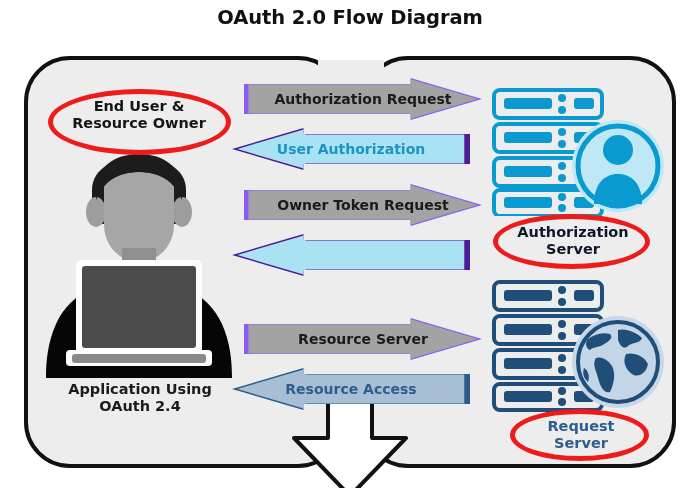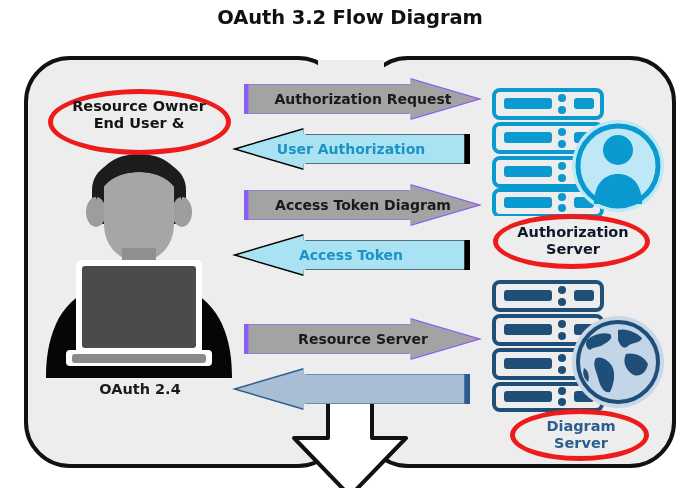--- a/index.html
+++ b/index.html
@@ -158,21 +158,21 @@
   .arrow-right {
     clip-path: polygon(0 14%, 70% 14%, 70% 0, 100% 50%, 70% 100%, 70% 86%, 0 86%);
   }
   .arrow-left {
     clip-path: polygon(100% 14%, 30% 14%, 30% 0, 0 50%, 30% 100%, 30% 86%, 100% 86%);
   }
 
   
   .arrow-gray-outline { background: #8b5cf6; }
   .arrow-gray-fill    { background: #a3a3a3; }
-  .arrow-cyan-outline { background: #000000; }
+  .arrow-cyan-outline { background: #4c1d95; }
   .arrow-cyan-fill    { background: #a9e2f2; }
   .arrow-steel-outline{ background: #2b5c8d; }
   .arrow-steel-fill   { background: #a8bed5; }
 
   .arrow-inner {
     position: absolute;
     left: 0; top: 0;
     width: 100%; height: 100%;
   }
 
@@ -188,21 +188,21 @@
     width: 124px;
     height: 90px;
     z-index: 10;
   }
 </style>
 </head>
 <body>
 
 <div id="stage">
 
-  <div id="diagram-title">OAuth 3.2 Flow Diagram</div>
+  <div id="diagram-title">OAuth 2.0 Flow Diagram</div>
 
   <div class="panel" id="panel-client"></div>
 
   <div class="panel" id="panel-servers"></div>
 
   <div class="panel-mask" id="mask-left"></div>
   <div class="panel-mask" id="mask-right"></div>
 
   <div id="person">
     <svg width="210" height="250" viewBox="0 0 210 250">
@@ -300,69 +300,70 @@
         <path d="M97 64 C104 58 112 56 120 58 C124 62 118 66 114 68 C110 72 104 70 100 74 C96 72 95 68 97 64 Z"></path>
         <path d="M128 54 C136 52 146 56 152 62 C150 68 142 66 138 70 C134 74 130 70 128 64 Z"></path>
         <path d="M106 82 C112 80 118 84 122 90 C126 98 124 108 120 116 C114 118 110 110 108 102 C106 94 102 88 106 82 Z"></path>
         <path d="M136 78 C144 76 154 80 158 88 C156 98 148 102 142 98 C136 94 132 86 136 78 Z"></path>
         <path d="M94 92 C98 94 100 100 98 106 C94 102 92 98 94 92 Z"></path>
       </g>
     </svg>
   </div>
 
   <div class="caption" id="caption-enduser">
+    <div>End User &amp;</div>
     <div>Resource Owner</div>
-    <div>End User &amp;</div>
   </div>
 
   <div class="caption" id="caption-app">
+    <div>Application Using</div>
     <div>OAuth 2.4</div>
   </div>
 
   <div class="caption" id="caption-authserver">
     <div>Authorization</div>
     <div>Server</div>
   </div>
 
   <div class="caption" id="caption-resourceserver">
-    <div>Diagram</div>
+    <div>Request</div>
     <div>Server</div>
   </div>
 
   <div class="red-ellipse" id="ellipse-enduser"></div>
   <div class="red-ellipse" id="ellipse-authserver"></div>
   <div class="red-ellipse" id="ellipse-resourceserver"></div>
 
   <div class="flow-arrow arrow-right arrow-gray-outline" style="left:244px; top:78px; width:238px; height:42px;">
     <div class="arrow-inner arrow-right arrow-gray-fill" style="transform:scale(0.965);"></div>
     <span class="flow-label label-dark">Authorization Request</span>
   </div>
 
   <div class="flow-arrow arrow-left arrow-cyan-outline" style="left:232px; top:128px; width:238px; height:42px;">
     <div class="arrow-inner arrow-left arrow-cyan-fill" style="transform:scale(0.955);"></div>
     <span class="flow-label label-cyan">User Authorization</span>
   </div>
 
   <div class="flow-arrow arrow-right arrow-gray-outline" style="left:244px; top:184px; width:238px; height:42px;">
     <div class="arrow-inner arrow-right arrow-gray-fill" style="transform:scale(0.965);"></div>
-    <span class="flow-label label-dark">Access Token Diagram</span>
+    <span class="flow-label label-dark">Owner Token Request</span>
   </div>
 
   <div class="flow-arrow arrow-left arrow-cyan-outline" style="left:232px; top:234px; width:238px; height:42px;">
     <div class="arrow-inner arrow-left arrow-cyan-fill" style="transform:scale(0.955);"></div>
-    <span class="flow-label label-cyan">Access Token</span>
   </div>
 
   <div class="flow-arrow arrow-right arrow-gray-outline" style="left:244px; top:318px; width:238px; height:42px;">
     <div class="arrow-inner arrow-right arrow-gray-fill" style="transform:scale(0.965);"></div>
     <span class="flow-label label-dark">Resource Server</span>
   </div>
 
   <div class="flow-arrow arrow-left arrow-steel-outline" style="left:232px; top:368px; width:238px; height:42px;">
     <div class="arrow-inner arrow-left arrow-steel-fill" style="transform:scale(0.955);"></div>
+    <span class="flow-label label-steel">Resource Access</span>
   </div>
 
   <div id="bottom-arrow">
     <svg width="124" height="90" viewBox="0 0 124 90">
       <path d="M40 -10 L40 34 L6 34 L62 92 L118 34 L84 34 L84 -10 Z" fill="#ffffff" stroke="#111111" stroke-width="4" stroke-linejoin="round"></path>
     </svg>
   </div>
 
 </div>
 

